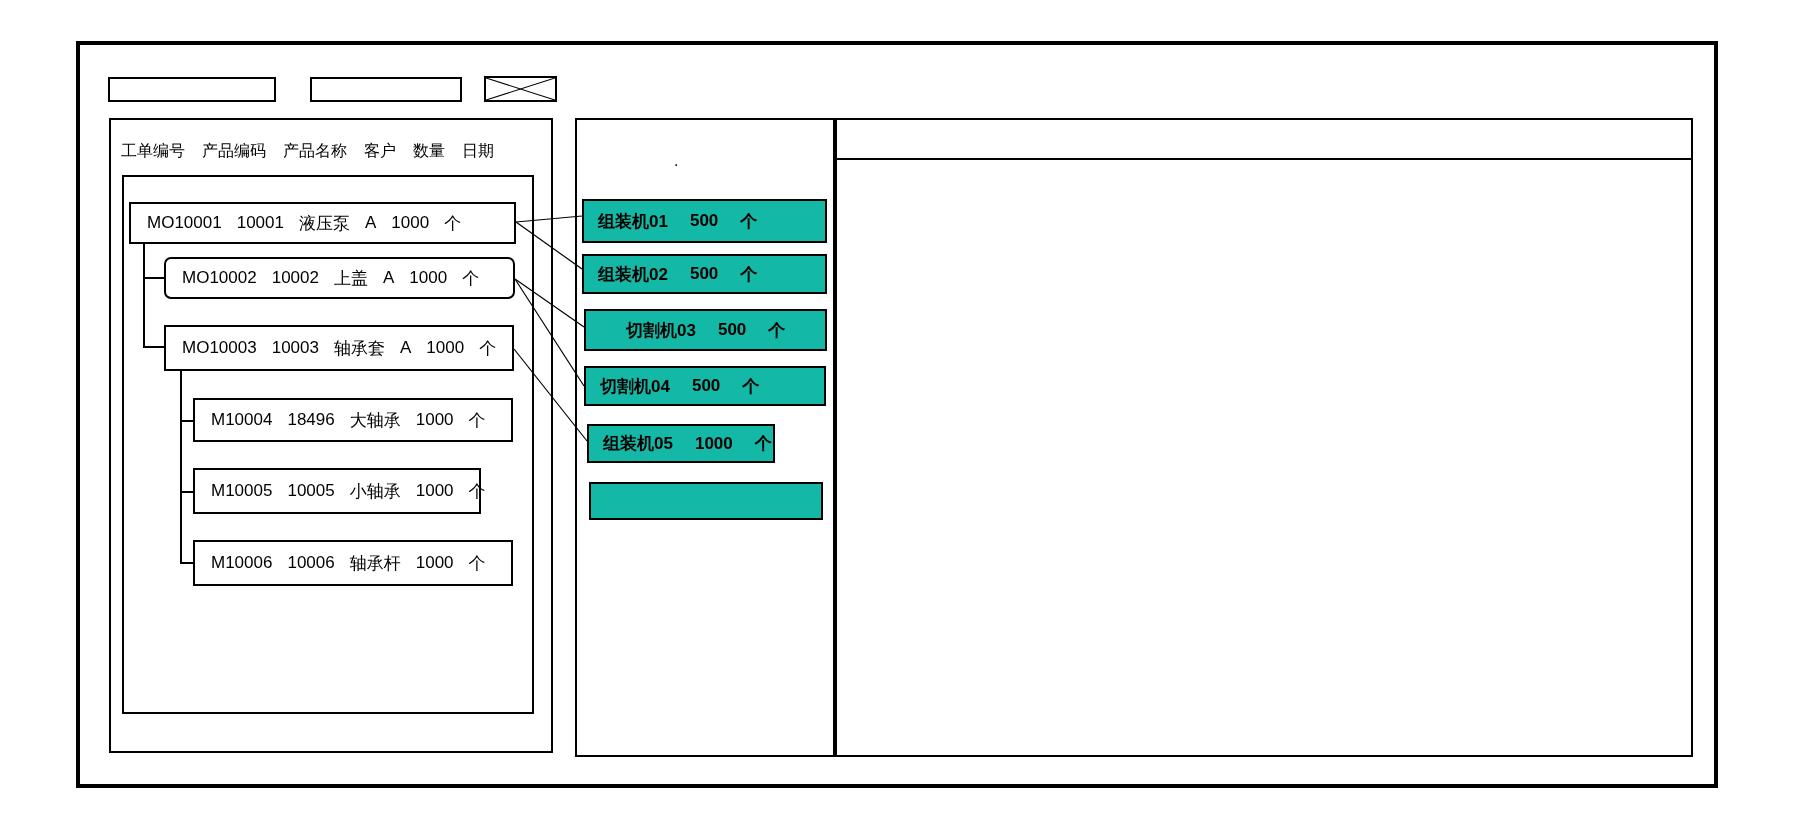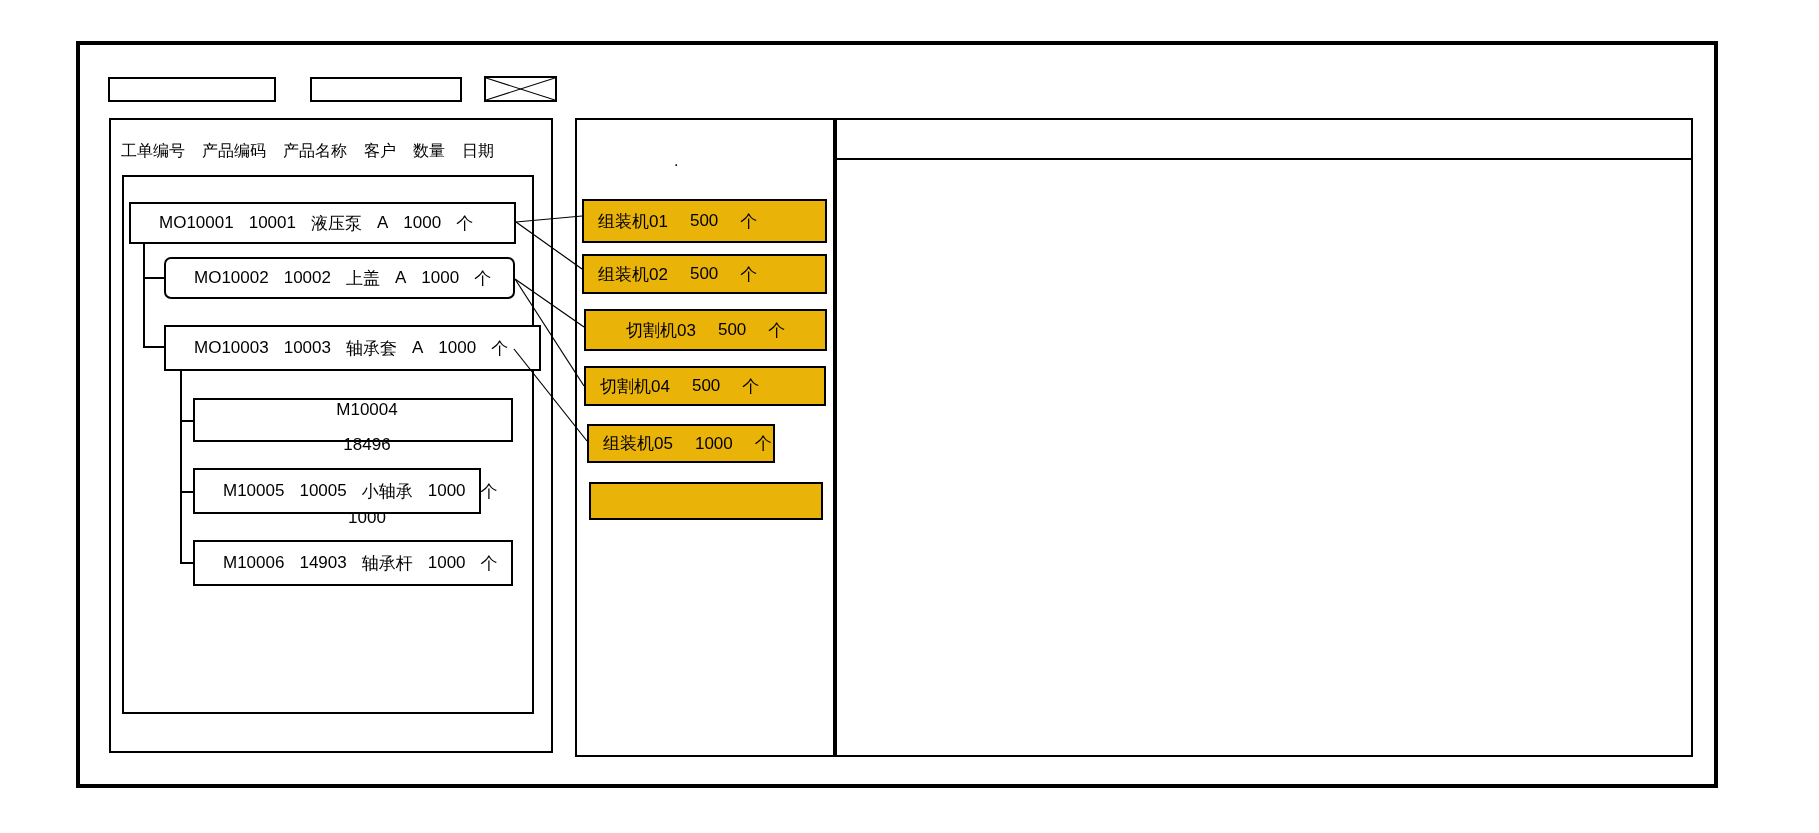--- a/index.html
+++ b/index.html
@@ -10,25 +10,25 @@
   }
   .abs{position:absolute;box-sizing:border-box;}
   .box{border:2px solid #000;background:#fff;}
   .thick{border:4px solid #000;}
   
   .input-box{border:2px solid #000;background:#fff;}
   .xbox svg{display:block;width:100%;height:100%;}
   
   .hdr-row{display:flex;gap:17px;font-size:16px;white-space:nowrap;align-items:flex-start;}
   
-  .wo-row{display:flex;align-items:center;gap:15px;padding-left:28px;
+  .wo-row{display:flex;align-items:center;gap:15px;padding-left:16px;
           font-size:17px;white-space:nowrap;background:#fff;border:2px solid #000;}
   
   .mc-row{display:flex;align-items:center;gap:22px;padding-left:14px;
-          font-size:17px;white-space:nowrap;background:#eab308;border:2px solid #000;}
+          font-size:17px;white-space:nowrap;background:#14b8a6;border:2px solid #000;font-weight:bold;}
   .hline{background:#000;height:1.5px;}
   .vline{background:#000;width:1.5px;}
   .overlay{position:absolute;left:0;top:0;width:1819px;height:833px;
            pointer-events:none;z-index:6;}
   .dot{position:absolute;font-size:16px;}
 </style>
 </head>
 <body>
 
 <div class="abs thick" style="left:76px;top:41px;width:1642px;height:747px;"></div>
@@ -76,48 +76,48 @@
 
 <div class="abs wo-row" style="left:164px;top:257px;width:351px;height:42px;border-radius:7px;">
   <span>MO10002</span>
   <span>10002</span>
   <span>上盖</span>
   <span>A</span>
   <span>1000</span>
   <span>个</span>
 </div>
 
-<div class="abs wo-row" style="left:164px;top:325px;width:377px;height:46px;align-items:center;">
+<div class="abs wo-row" style="left:164px;top:325px;width:350px;height:46px;align-items:center;">
   <span>MO10003</span>
   <span>10003</span>
   <span>轴承套</span>
   <span>A</span>
   <span>1000</span>
   <span>个</span>
 </div>
 
-<div class="abs wo-row" style="left:193px;top:398px;width:320px;height:44px;flex-direction:column;">
+<div class="abs wo-row" style="left:193px;top:398px;width:320px;height:44px;">
   <span>M10004</span>
   <span>18496</span>
   <span>大轴承</span>
   <span>1000</span>
   <span>个</span>
 </div>
 
 <div class="abs wo-row" style="left:193px;top:468px;width:288px;height:46px;">
   <span>M10005</span>
   <span>10005</span>
   <span>小轴承</span>
   <span>1000</span>
   <span>个</span>
 </div>
 
 <div class="abs wo-row" style="left:193px;top:540px;width:320px;height:46px;">
   <span>M10006</span>
-  <span>14903</span>
+  <span>10006</span>
   <span>轴承杆</span>
   <span>1000</span>
   <span>个</span>
 </div>
 
 <div class="abs box" style="left:575px;top:118px;width:260px;height:639px;"></div>
 <span class="dot" style="left:674px;top:152px;">.</span>
 
 <div class="abs mc-row" style="left:582px;top:199px;width:245px;height:44px;">
   <span>组装机01</span>

